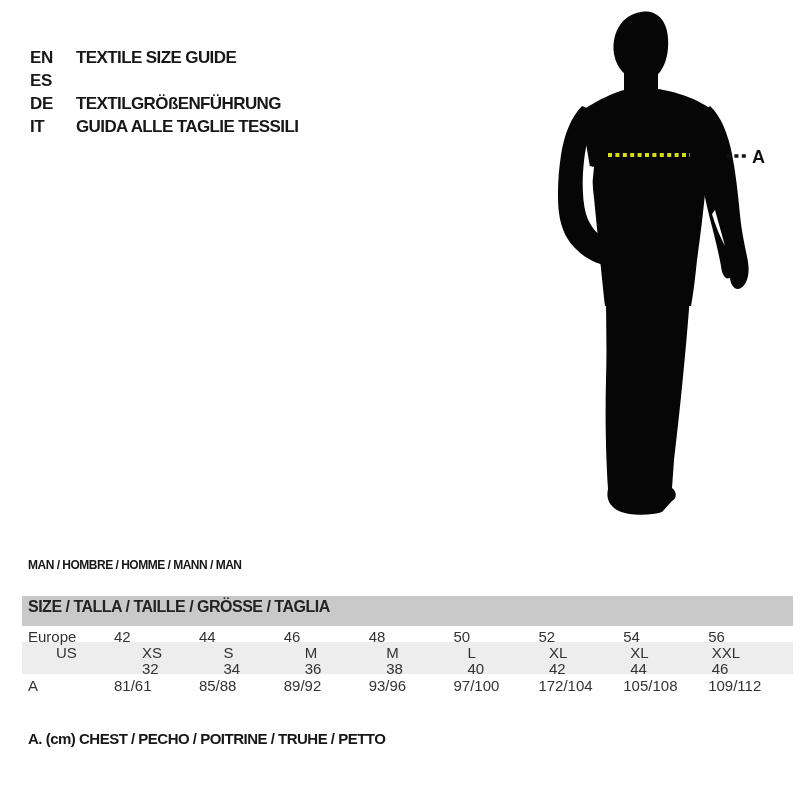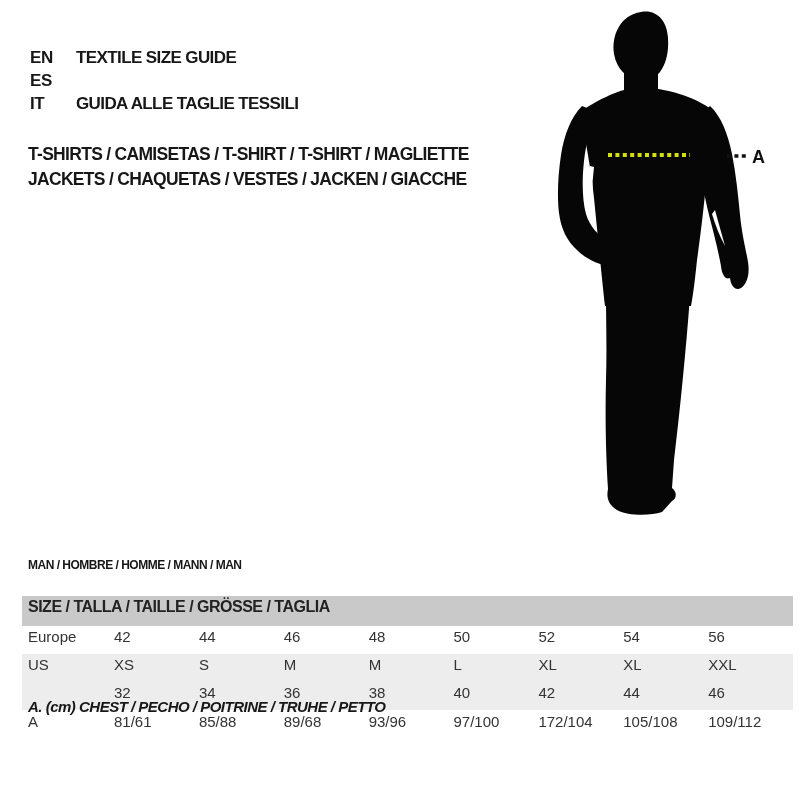--- a/index.html
+++ b/index.html
@@ -34,53 +34,53 @@
     font-weight: bold; font-size: 12px; letter-spacing: -0.5px; white-space: nowrap;
   }
   
   .size-table { position: absolute; top: 596px; left: 22px; width: 771px; font-size: 15px; color: #333; }
   .table-header {
     height: 30px; line-height: 21px; padding-left: 6px;
     font-weight: bold; font-size: 16px; letter-spacing: -0.5px; color: #222;
     box-sizing: border-box;
   }
   .t-row { display: grid; grid-template-columns: 92px repeat(8, 1fr); }
-  .t-row > div { height: 28px; line-height: 22px; }
+  .t-row > div { height: 16px; line-height: 22px; }
   .row-label { padding-left: 6px; text-align: left; }
   .t-cell { text-align: left; }
   .row-a > div { height: 24px; line-height: 24px; }
   
   .footnote {
-    position: absolute; top: 698px; left: 28px;
-    font-weight: bold; font-size: 15px; letter-spacing: -0.5px; white-space: nowrap; color: #171717; font-style: italic;
+    position: absolute; top: 730px; left: 28px;
+    font-weight: bold; font-size: 15px; letter-spacing: -0.5px; white-space: nowrap; color: #171717;
   }
 </style>
 </head>
 <body>
 
 <div id="canvas">
 
   <div class="lang-list">
     <div class="lang-row">
       <span class="lang-code">EN</span>
       <span class="lang-label">TEXTILE SIZE GUIDE</span>
     </div>
     <div class="lang-row">
       <span class="lang-code">ES</span>
     </div>
     <div class="lang-row">
+      <span class="lang-code">DE</span>
+      <span class="lang-label">TEXTILGRÖßENFÜHRUNG</span>
+    </div>
+    <div class="lang-row">
       <span class="lang-code">IT</span>
       <span class="lang-label">GUIDA ALLE TAGLIE TESSILI</span>
     </div>
   </div>
 
-  <div class="categories">
-    <div class="category-line">T-SHIRTS / CAMISETAS / T-SHIRT / T-SHIRT / MAGLIETTE</div>
-    <div class="category-line">JACKETS / CHAQUETAS / VESTES / JACKEN / GIACCHE</div>
-  </div>
 
   <div class="figure-wrap">
     <svg width="250" height="560" viewBox="0 0 250 560" xmlns="http://www.w3.org/2000/svg">
 
       <path d="M 91 12
                C 106 9, 117 20, 118 38
                C 119 52, 116 64, 110 72
                C 104 79, 96 82, 88 80
                C 77 78, 67 70, 64 54
                C 61 36, 70 15, 91 12 Z" fill="#060606"></path>
@@ -150,21 +150,21 @@
       <div class="t-cell">42</div>
       <div class="t-cell">44</div>
       <div class="t-cell">46</div>
       <div class="t-cell">48</div>
       <div class="t-cell">50</div>
       <div class="t-cell">52</div>
       <div class="t-cell">54</div>
       <div class="t-cell">56</div>
     </div>
 
-    <div style="background:#ededed;">
+    <div style="background:#ededed;padding-left:28px;">
       <div class="t-row">
         <div class="row-label">US</div>
         <div class="t-cell">XS</div>
         <div class="t-cell">S</div>
         <div class="t-cell">M</div>
         <div class="t-cell">M</div>
         <div class="t-cell">L</div>
         <div class="t-cell">XL</div>
         <div class="t-cell">XL</div>
         <div class="t-cell">XXL</div>
@@ -179,21 +179,21 @@
         <div class="t-cell">42</div>
         <div class="t-cell">44</div>
         <div class="t-cell">46</div>
       </div>
     </div>
 
     <div class="t-row row-a">
       <div class="row-label">A</div>
       <div class="t-cell">81/61</div>
       <div class="t-cell">85/88</div>
-      <div class="t-cell">89/68</div>
+      <div class="t-cell">89/92</div>
       <div class="t-cell">93/96</div>
       <div class="t-cell">97/100</div>
       <div class="t-cell">172/104</div>
       <div class="t-cell">105/108</div>
       <div class="t-cell">109/112</div>
     </div>
   </div>
 
   <div class="footnote">A. (cm) CHEST / PECHO / POITRINE / TRUHE / PETTO</div>
 

